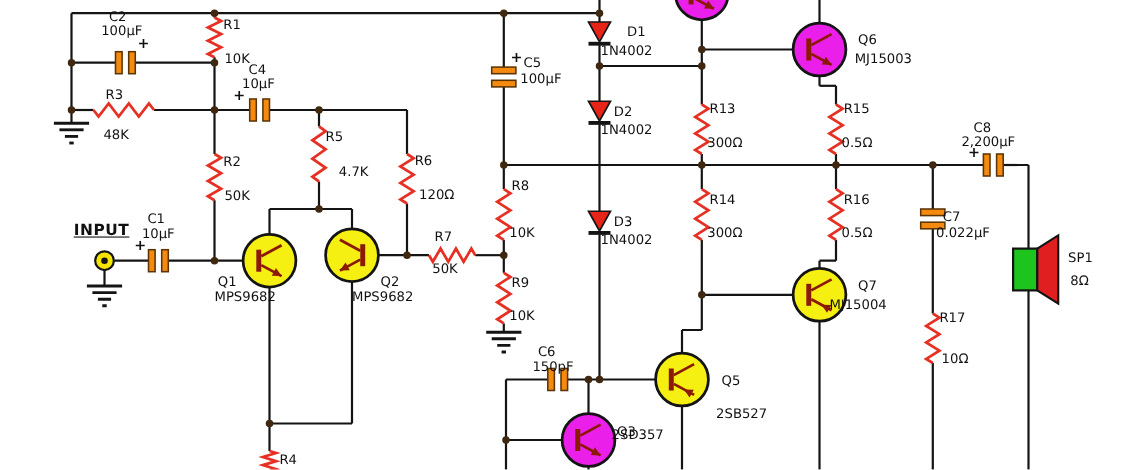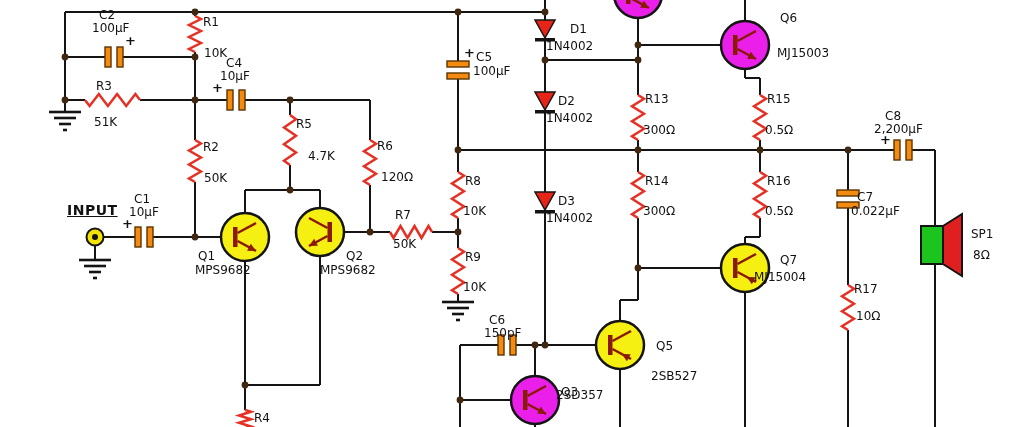--- a/index.html
+++ b/index.html
@@ -248,21 +248,21 @@
   <div class="lbl input-label" style="left:67px;top:203px">INPUT</div>
 
   <div class="lbl" style="left:99px;top:9px">C2</div>
   <div class="lbl" style="left:92px;top:22px">100µF</div>
   <div class="lbl plus" style="left:125px;top:34px">+</div>
 
   <div class="lbl" style="left:203px;top:16px">R1</div>
   <div class="lbl" style="left:204px;top:47px">10K</div>
 
   <div class="lbl" style="left:96px;top:80px">R3</div>
-  <div class="lbl" style="left:94px;top:116px">51K</div>
+  <div class="lbl" style="left:94px;top:116px">48K</div>
 
   <div class="lbl" style="left:226px;top:57px">C4</div>
   <div class="lbl" style="left:220px;top:70px">10µF</div>
   <div class="lbl plus" style="left:212px;top:81px">+</div>
 
   <div class="lbl" style="left:203px;top:141px">R2</div>
   <div class="lbl" style="left:204px;top:172px">50K</div>
 
   <div class="lbl" style="left:296px;top:118px">R5</div>
   <div class="lbl" style="left:308px;top:150px">4.7K</div>
@@ -280,42 +280,42 @@
 
   <div class="lbl" style="left:198px;top:250px">Q1</div>
   <div class="lbl" style="left:195px;top:264px">MPS9682</div>
 
   <div class="lbl" style="left:346px;top:250px">Q2</div>
   <div class="lbl" style="left:320px;top:264px">MPS9682</div>
 
   <div class="lbl" style="left:395px;top:209px">R7</div>
   <div class="lbl" style="left:393px;top:238px">50K</div>
 
-  <div class="lbl" style="left:465px;top:175px">R8</div>
+  <div class="lbl" style="left:465px;top:163px">R8</div>
   <div class="lbl" style="left:463px;top:205px">10K</div>
 
   <div class="lbl" style="left:465px;top:251px">R9</div>
   <div class="lbl" style="left:463px;top:281px">10K</div>
 
   <div class="lbl" style="left:570px;top:23px">D1</div>
   <div class="lbl" style="left:546px;top:40px">1N4002</div>
 
   <div class="lbl" style="left:558px;top:95px">D2</div>
   <div class="lbl" style="left:546px;top:112px">1N4002</div>
 
   <div class="lbl" style="left:558px;top:195px">D3</div>
   <div class="lbl" style="left:546px;top:212px">1N4002</div>
 
   <div class="lbl" style="left:645px;top:93px">R13</div>
   <div class="lbl" style="left:643px;top:124px">300Ω</div>
 
   <div class="lbl" style="left:645px;top:175px">R14</div>
   <div class="lbl" style="left:643px;top:205px">300Ω</div>
 
-  <div class="lbl" style="left:780px;top:12px">Q6</div>
+  <div class="lbl" style="left:780px;top:30px">Q6</div>
   <div class="lbl" style="left:777px;top:47px">MJ15003</div>
 
   <div class="lbl" style="left:767px;top:93px">R15</div>
   <div class="lbl" style="left:765px;top:124px">0.5Ω</div>
 
   <div class="lbl" style="left:767px;top:175px">R16</div>
   <div class="lbl" style="left:765px;top:205px">0.5Ω</div>
 
   <div class="lbl" style="left:780px;top:254px">Q7</div>
   <div class="lbl" style="left:754px;top:271px">MJ15004</div>
@@ -330,19 +330,19 @@
   <div class="lbl" style="left:556px;top:389px">2SD357</div>
 
   <div class="lbl" style="left:885px;top:110px">C8</div>
   <div class="lbl" style="left:874px;top:123px">2,200µF</div>
   <div class="lbl plus" style="left:880px;top:133px">+</div>
 
   <div class="lbl" style="left:857px;top:191px">C7</div>
   <div class="lbl" style="left:851px;top:205px">0.022µF</div>
 
   <div class="lbl" style="left:854px;top:283px">R17</div>
-  <div class="lbl" style="left:856px;top:310px">10Ω</div>
+  <div class="lbl" style="left:856px;top:320px">10Ω</div>
 
   <div class="lbl" style="left:971px;top:228px">SP1</div>
   <div class="lbl" style="left:973px;top:249px">8Ω</div>
 
   <div class="lbl" style="left:254px;top:412px">R4</div>
 </div>
 
 </body></html>

